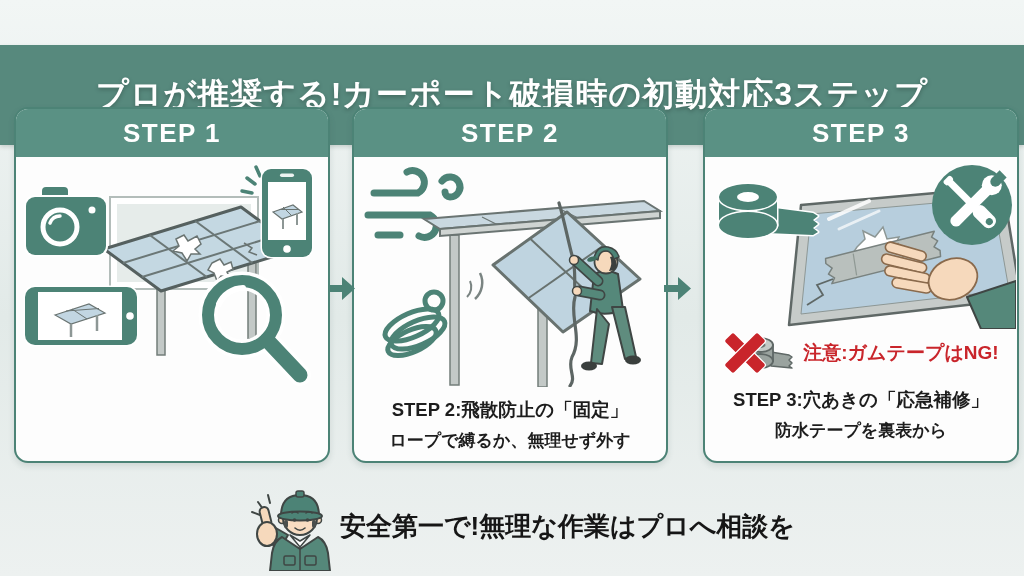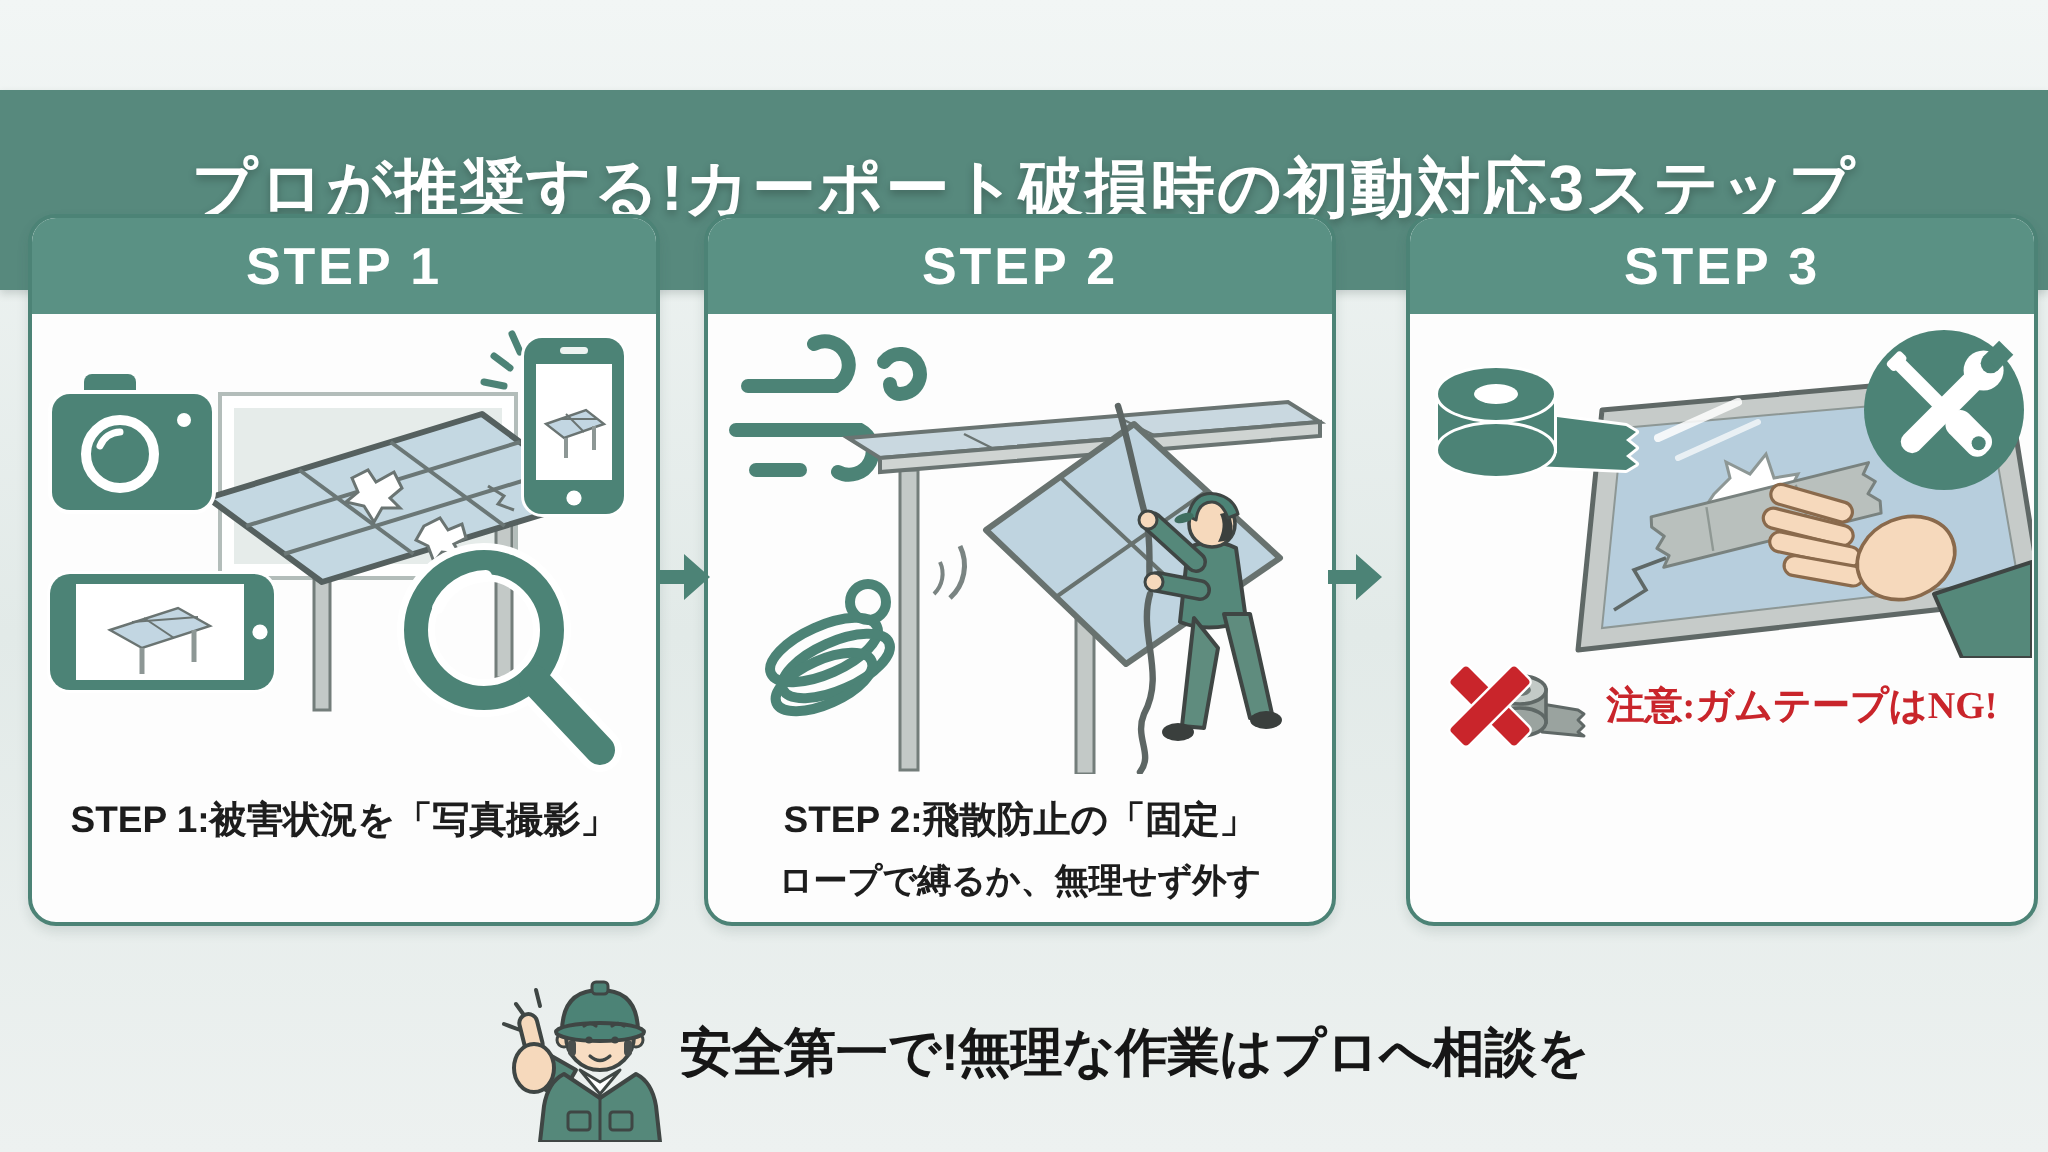--- a/index.html
+++ b/index.html
@@ -32,21 +32,21 @@
     display:flex;flex-direction:column;
   }
   .card-1{left:14px;} .card-2{left:352px;justify-content:space-between;} .card-3{left:690px;margin-left:13px;}
   .card-header{
     height:48px;flex:0 0 48px;background:var(--card-header-green,#5a9184);
     display:flex;align-items:center;justify-content:center;
     color:#fff;font-size:26px;font-weight:700;letter-spacing:1.5px;
   }
   .card-art{flex:0 0 auto;display:block;}
   .warning-row{
-    height:48px;flex:0 0 48px;display:flex;align-items:center;justify-content:center;gap:8px;font-family:Liberation Serif, serif;
+    height:48px;flex:0 0 48px;display:flex;align-items:center;justify-content:center;gap:8px;
   }
   .warning-text{color:var(--warning-red,#c9252b);font-size:19px;font-weight:700;white-space:nowrap;}
   .card-caption{flex:1;text-align:center;padding-top:10px;}
   .caption-title{font-size:18.5px;font-weight:700;color:var(--text-dark,#1d1d1d);white-space:nowrap;}
   .caption-sub{font-size:17px;font-weight:700;color:var(--text-dark,#1d1d1d);margin-top:7px;white-space:nowrap;}
 
   
   .flow-arrow{position:absolute;top:276px;width:28px;height:25px;}
   .arrow-1{left:328px;} .arrow-2{left:664px;}
 
@@ -130,21 +130,20 @@
 
       <g>
         <circle cx="226" cy="158" r="34" fill="none" stroke="#ffffff" stroke-width="19"></circle>
         <line x1="251" y1="183" x2="284" y2="218" stroke="#ffffff" stroke-width="22" stroke-linecap="round"></line>
         <circle cx="226" cy="158" r="34" fill="none" stroke="#4c8376" stroke-width="12"></circle>
         <line x1="251" y1="183" x2="284" y2="218" stroke="#4c8376" stroke-width="15" stroke-linecap="round"></line>
         <path d="M203,147 a27,27 0 0 1 24,-16" fill="none" stroke="#ffffff" stroke-width="6" stroke-linecap="round"></path>
       </g>
     </svg>
     <div class="card-caption">
-      <div class="caption-title">STEP 1:被害状況を「写真撮影」</div>
     </div>
   </div>
 
   <div class="step-card card-2">
     <div class="card-header">STEP 2</div>
     <svg class="card-art" width="311" height="230" viewBox="0 0 311 230">
 
       <g fill="none" stroke="#4c8376" stroke-width="7" stroke-linecap="round">
         <path d="M20,36 H64 a11,11 0 1 0 -11,-21"></path>
         <path d="M14,58 H76 a11,11 0 1 1 -11,21"></path>
@@ -264,20 +263,24 @@
           <ellipse cx="37" cy="31" rx="13" ry="7" fill="#9aa39f" stroke="#5f6866" stroke-width="1.8"></ellipse>
           <ellipse cx="37" cy="15" rx="13" ry="7" fill="#c3cac7" stroke="#5f6866" stroke-width="1.8"></ellipse>
           <ellipse cx="37" cy="15" rx="5.5" ry="3" fill="#6e7774"></ellipse>
         </g>
         <g>
           <rect x="-1" y="17" width="46" height="12" rx="2" transform="rotate(45 22 23)" fill="#c9252b" stroke="#ffffff" stroke-width="2.5" style="paint-order:stroke"></rect>
           <rect x="-1" y="17" width="46" height="12" rx="2" transform="rotate(-45 22 23)" fill="#c9252b" stroke="#ffffff" stroke-width="2.5" style="paint-order:stroke"></rect>
         </g>
       </svg>
       <span class="warning-text">注意:ガムテープはNG!</span>
+    </div>
+    <div class="card-caption">
+      <div class="caption-title">STEP 3:穴あきの「応急補修」</div>
+      <div class="caption-sub">防水テープを裏表から</div>
     </div>
   </div>
 
   <svg class="flow-arrow arrow-1" viewBox="0 0 28 25">
     <polygon points="0,9 14,9 14,1 27,12.5 14,24 14,16 0,16" fill="#4c8376"></polygon>
   </svg>
   <svg class="flow-arrow arrow-2" viewBox="0 0 28 25">
     <polygon points="0,9 14,9 14,1 27,12.5 14,24 14,16 0,16" fill="#4c8376"></polygon>
   </svg>
 

